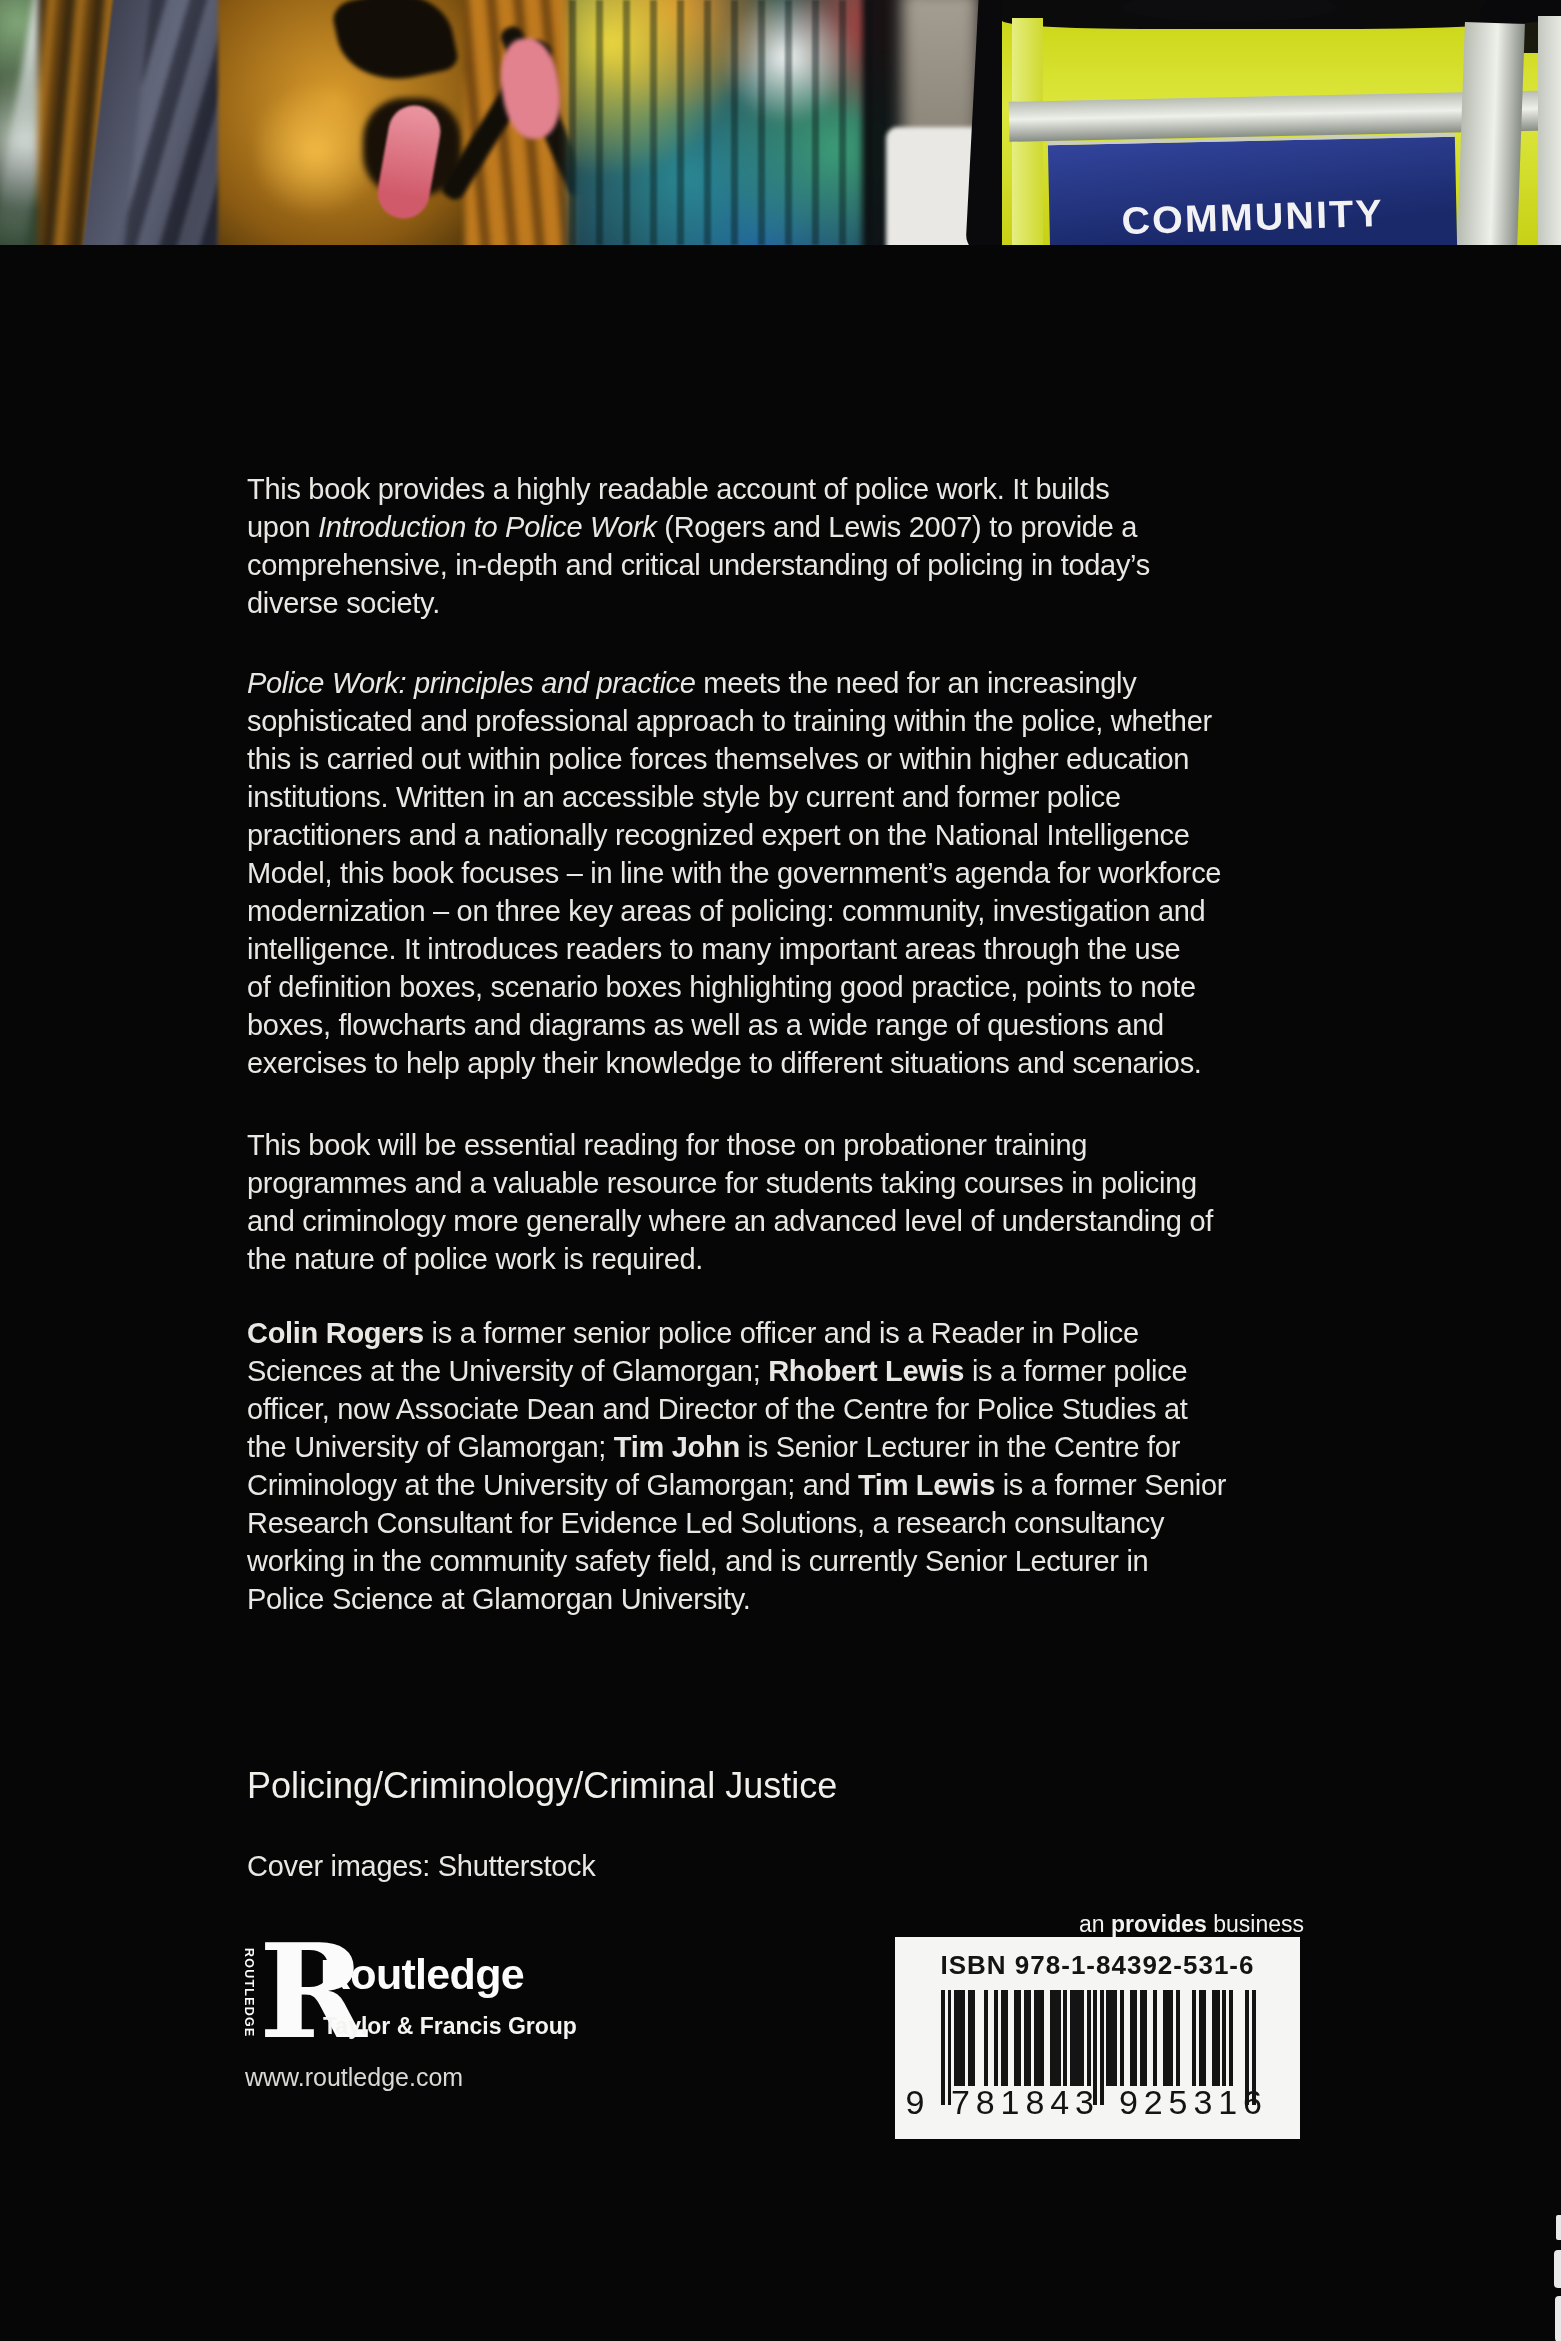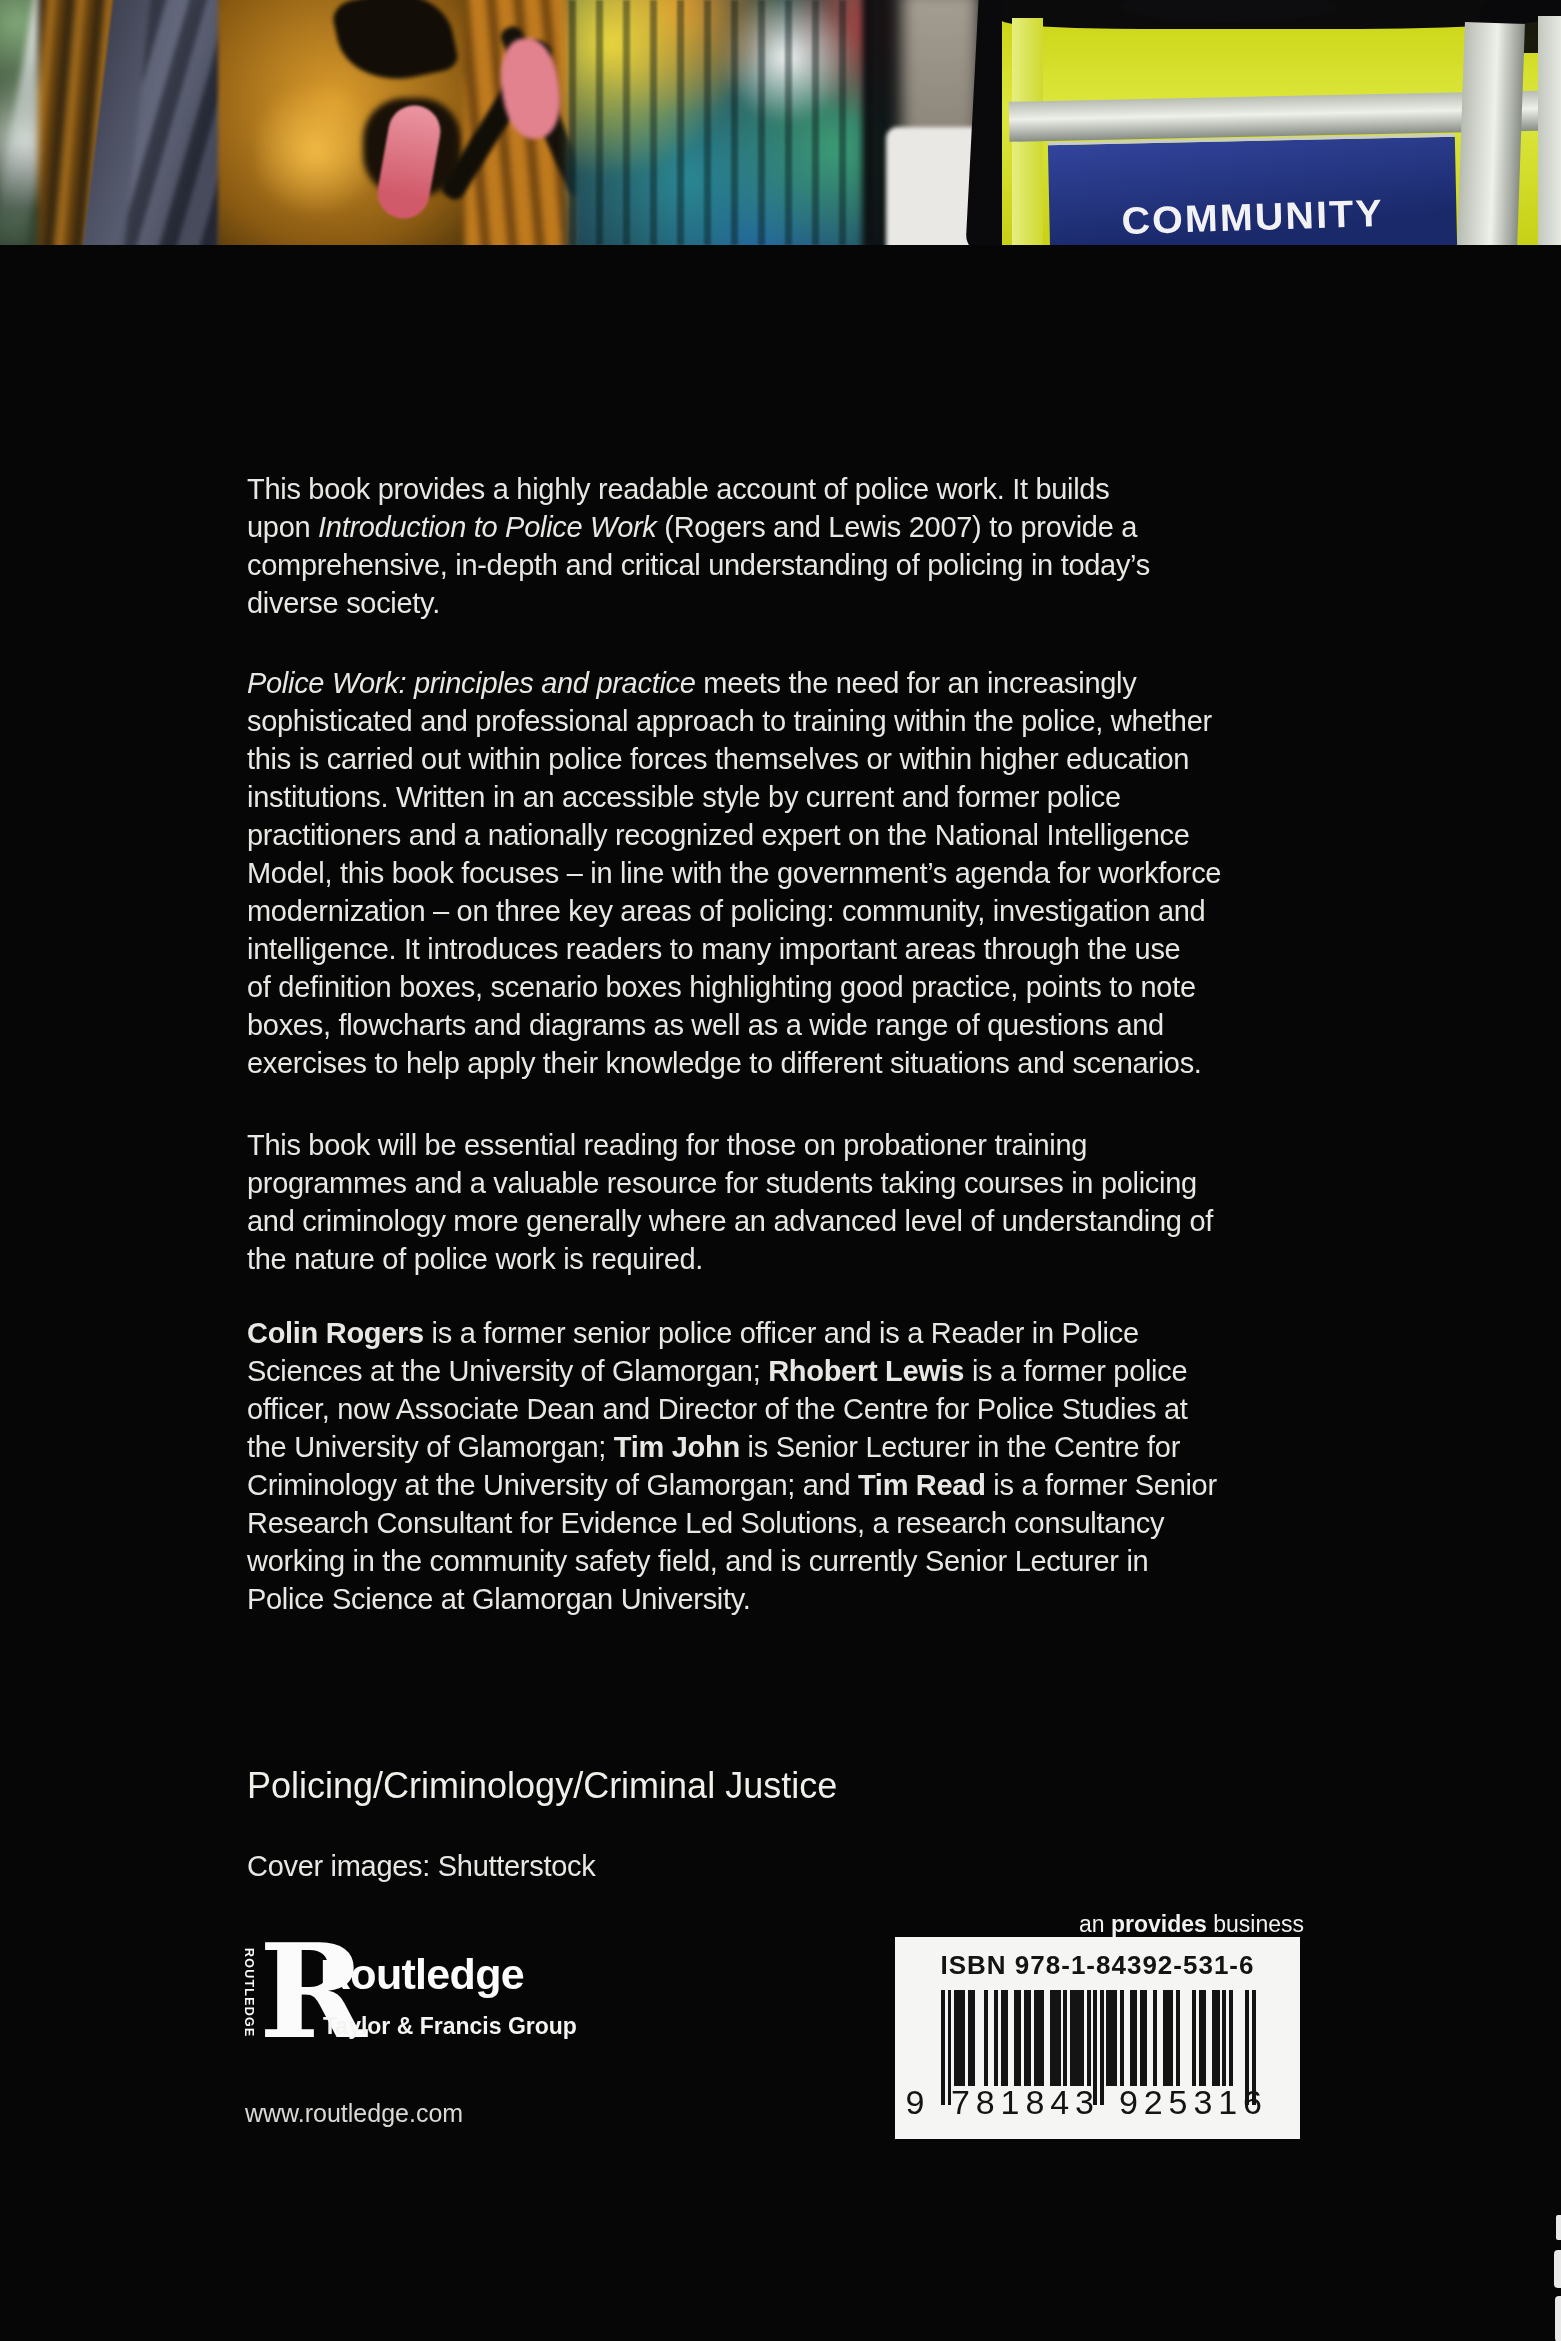--- a/index.html
+++ b/index.html
@@ -85,21 +85,21 @@
   #para5{top:1657px;color:#eae7d6;}
   #category{top:1767px;font-size:36px;color:#f0efe9;letter-spacing:0;}
   #credit{top:1847px;font-size:29px;color:#e8e7e3;}
   
   .logo-vert{position:absolute;left:242px;top:1948px;height:111px;color:#fbfbfb;
     writing-mode:vertical-rl;font-size:12.4px;font-weight:bold;letter-spacing:1.3px;}
   .logo-r{position:absolute;left:259px;top:1927px;color:#fbfbfb;
     font-family:"DejaVu Serif","Liberation Serif",serif;font-weight:bold;font-size:130px;line-height:130px;}
   .logo-main{position:absolute;left:320px;top:1950px;color:#fbfbfb;font-size:43px;font-weight:bold;letter-spacing:-0.7px;}
   .logo-sub{position:absolute;left:323px;top:2013px;color:#f4f4f2;font-size:23px;font-weight:bold;}
-  .logo-url{position:absolute;left:245px;top:2063px;color:#d9d9d5;font-size:25px;margin-top:36px;}
+  .logo-url{position:absolute;left:245px;top:2063px;color:#d9d9d5;font-size:25px;}
   .informa{position:absolute;right:258px;top:1911px;color:#f2f2f0;font-size:23px;}
   
   #barcode-box{position:absolute;left:895px;top:1937px;width:405px;height:202px;background:#f5f5f3;}
   #isbn-label{position:absolute;left:0;top:13px;width:100%;text-align:center;color:#141414;
     font-size:26px;font-weight:bold;letter-spacing:1px;}
   #barcode-bars{position:absolute;left:46px;top:53px;width:314px;height:116px;}
   #barcode-bars .bar{position:absolute;top:0;height:96px;background:#141414;}
   #barcode-bars .bar.guard{height:115px;}
   .bc-digit{position:absolute;color:#141414;font-size:34px;}
   #bc-d0{left:10.4px;top:146px;}
@@ -167,21 +167,21 @@
 boxes, flowcharts and diagrams as well as a wide range of questions and
 exercises to help apply their knowledge to different situations and scenarios.</span></div>
   <div class="para" id="para3"><span>This book will be essential reading for those on probationer training
 programmes and a valuable resource for students taking courses in policing
 and criminology more generally where an advanced level of understanding of
 the nature of police work is required.</span></div>
   <div class="para" id="para4"><span class="seg-b">Colin Rogers</span><span> is a former senior police officer and is a Reader in Police
 Sciences at the University of Glamorgan; </span><span class="seg-b">Rhobert Lewis</span><span> is a former police
 officer, now Associate Dean and Director of the Centre for Police Studies at
 the University of Glamorgan; </span><span class="seg-b">Tim John</span><span> is Senior Lecturer in the Centre for
-Criminology at the University of Glamorgan; and </span><span class="seg-b">Tim Read</span><span> is a former Senior
+Criminology at the University of Glamorgan; and </span><span class="seg-b">Tim Lewis</span><span> is a former Senior
 Research Consultant for Evidence Led Solutions, a research consultancy
 working in the community safety field, and is currently Senior Lecturer in
 Police Science at Glamorgan University.</span></div>
   <div class="para" id="category">Policing/Criminology/Criminal Justice</div>
   <div class="para" id="credit">Cover images: Shutterstock</div>
 
   <div class="logo-vert">ROUTLEDGE</div>
   <div class="logo-r">R</div>
   <div class="logo-main">Routledge</div>
   <div class="logo-sub">Taylor &amp; Francis Group</div>

